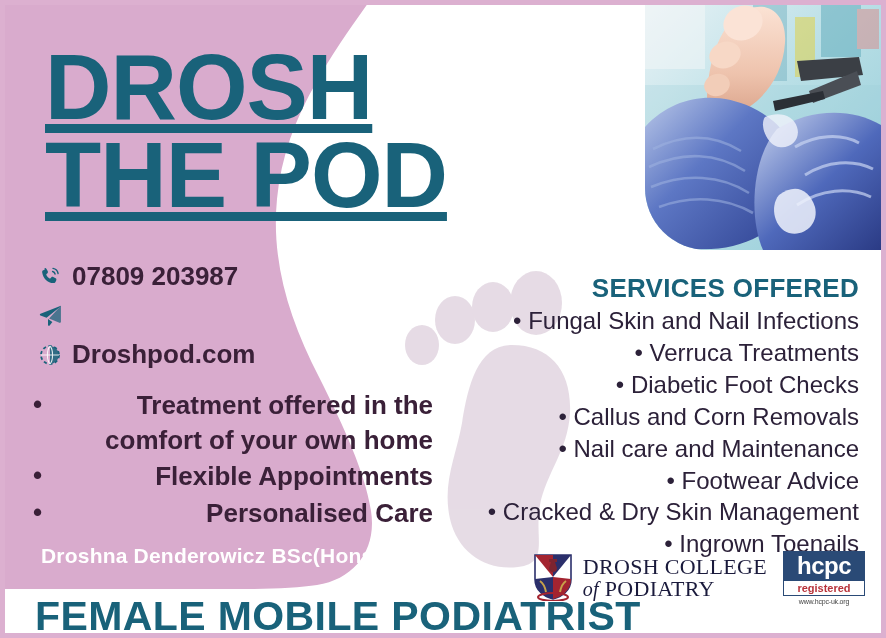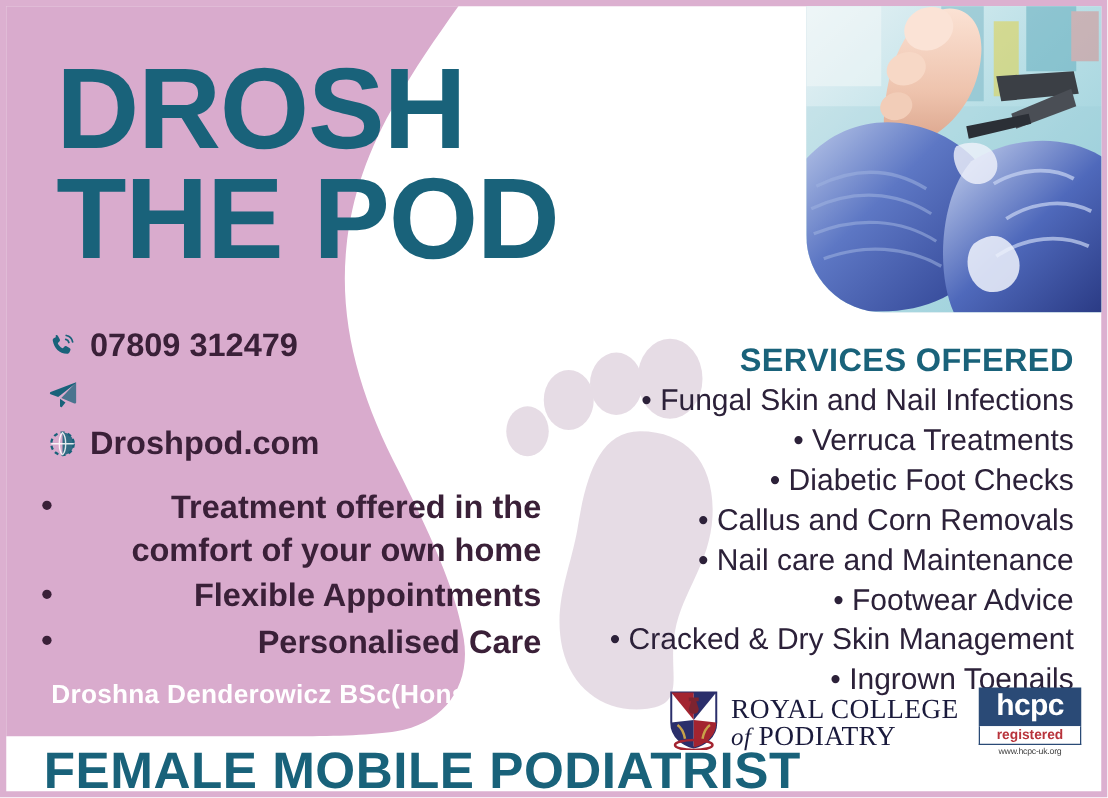--- a/index.html
+++ b/index.html
@@ -37,20 +37,21 @@
     position:absolute;
     left:40px;top:38px;
     z-index:8;
     color:#19627a;
     font-weight:bold;
     font-size:92px;
     line-height:0.96;
     letter-spacing:-1px;
     font-family:"Liberation Sans","DejaVu Sans",sans-serif;
     white-space:nowrap;
+    text-decoration:underline;
   }
   .headline .l1{display:block;}
   .headline .l2{display:block;}
   
   .contact{
     position:absolute;
     left:32px;top:252px;
     z-index:8;
   }
   .crow{
@@ -289,21 +290,21 @@
       <span class="ic">
         <svg width="24" height="24" viewBox="0 0 24 24" fill="#19627a">
           <path d="M6.6 3.2c.7-.3 1.5 0 1.9.7l1.3 2.4c.3.6.2 1.4-.3 1.9l-1 .9c-.2.2-.3.6-.1.9
                    .6 1.3 1.8 2.6 3.2 3.4.3.2.7.1.9-.1l.9-1c.5-.5 1.2-.6 1.8-.3l2.4 1.3
                    c.7.4 1 1.2.7 1.9l-.7 1.6c-.3.8-1.1 1.3-2 1.2C9.3 18 5.3 13.5 4.2 7.4
                    c-.2-.9.3-1.8 1.1-2.1l1.3-.6z"></path>
           <path d="M15 3.4c2.6.5 4.6 2.5 5.1 5.1" stroke="#19627a" stroke-width="1.4" fill="none" stroke-linecap="round"></path>
           <path d="M14.6 6.5c1.2.3 2.2 1.3 2.5 2.5" stroke="#19627a" stroke-width="1.4" fill="none" stroke-linecap="round"></path>
         </svg>
       </span>
-      <span>07809 312479</span>
+      <span>07809 203987</span>
     </div>
 
     <div class="crow">
       <span class="ic">
         <svg width="25" height="25" viewBox="0 0 24 24" fill="#19627a">
           <path d="M22 2.6 L2.4 10.2 C1.6 10.5 1.6 11.6 2.4 11.9 L8.2 14.1 L21.4 3.6 Z"></path>
           <path d="M9.6 15.4 L9.6 21 C9.6 21.9 10.7 22.2 11.2 21.5 L13.8 18.2 Z"></path>
           <path d="M22 2.6 L10.6 14.8 L20.6 19 C21.2 19.3 21.9 18.9 22 18.3 Z" opacity="0.75"></path>
         </svg>
       </span>
@@ -363,21 +364,21 @@
           <path d="M40,4 H22 V26 Z" fill="#2b2f6b"></path>
           <path d="M4,28 C4,40 14,46 22,48 L22,26 Z" fill="#2b2f6b"></path>
           <path d="M40,28 C40,40 30,46 22,48 L22,26 Z" fill="#a32430"></path>
           <path d="M18,8 h8 v3 h-2 l2,6 c0,3 -2,4 -4,4 s-4,-1 -4,-4 l2,-6 h-2 Z" fill="#7c2430"></path>
           <path d="M9,30 C12,32 14,36 15,41" stroke="#c8a24a" stroke-width="2" fill="none"></path>
           <path d="M35,30 C32,32 30,36 29,41" stroke="#c8a24a" stroke-width="2" fill="none"></path>
           <ellipse cx="22" cy="46" rx="15" ry="4" fill="none" stroke="#a32430" stroke-width="2"></ellipse>
         </svg>
       </span>
       <span class="rcp-text">
-        <span class="rl1">ROYAL COLLEGE</span>
+        <span class="rl1">DROSH COLLEGE</span>
         <span class="rl2"><span class="of">of</span>&nbsp;<span>PODIATRY</span></span>
       </span>
     </div>
 
     <div class="hcpc">
       <div class="hcpc-top">hcpc</div>
       <div class="hcpc-mid">registered</div>
       <div class="hcpc-url">www.hcpc-uk.org</div>
     </div>
 

